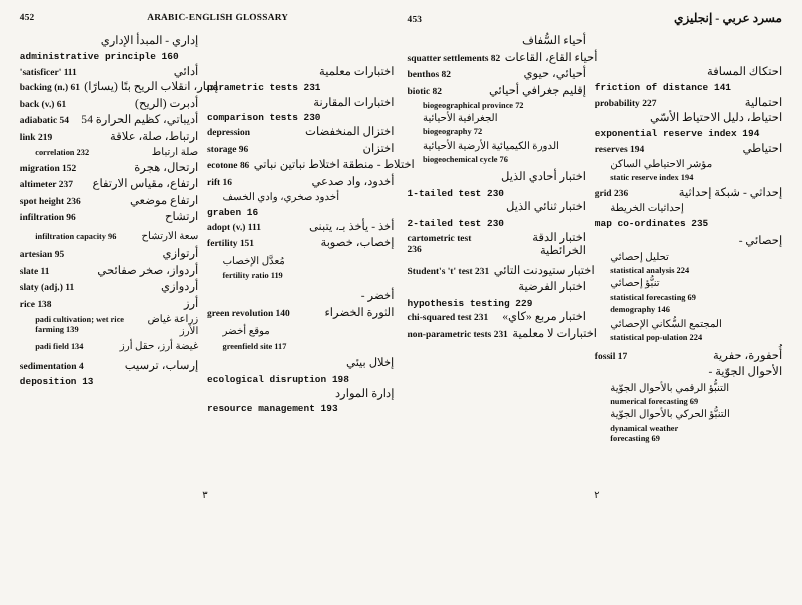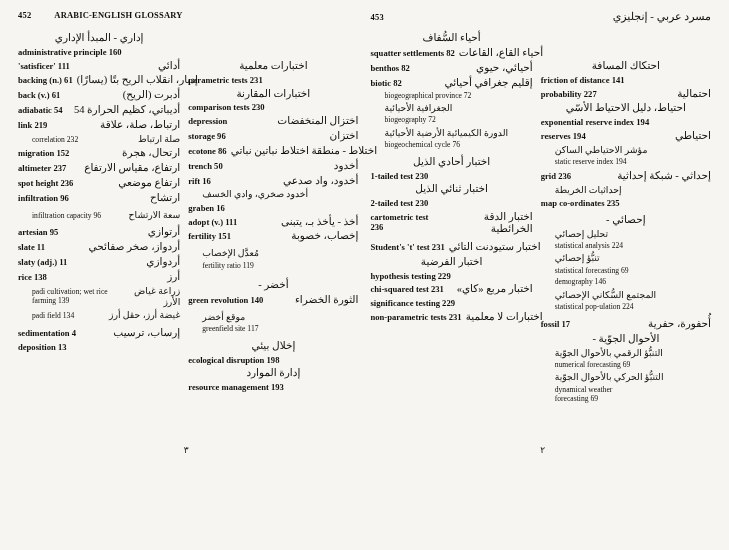--- a/index.html
+++ b/index.html
@@ -43,21 +43,21 @@
     align-items: baseline;
     font-size: 8.5px;
     font-weight: bold;
     letter-spacing: 0.2px;
     height: 16px;
     margin-bottom: 6px;
   }
   .hdr.left-hdr { justify-content: space-between; }
   .hdr .run-head-ar {
     font-size: 11px;
-    font-weight: normal;
+    font-weight: bold;
     direction: rtl;
     margin-left: 44px;
   }
   .hdr.right-hdr { justify-content: space-between; }
 
   .cols {
     display: flex;
     flex: 1 1 auto;
     min-height: 0;
   }
@@ -86,33 +86,33 @@
     font-size: 10.5px;
     direction: rtl;
     text-align: right;
     white-space: nowrap;
   }
   .entry.sub {
     margin-left: 14px;
     margin-bottom: 2.5px;
   }
   .entry.sub .en {
-    font-weight: normal;
+    font-weight: bold;
     font-size: 7.6px;
     white-space: normal;
     max-width: 92px;
   }
   .entry.sub .ar {
     font-size: 9.3px;
     white-space: normal;
   }
   .entry.tall .en { white-space: normal; max-width: 86px; }
   .entry.tall .ar { white-space: normal; }
-  .entry.arabic-only { justify-content: center; }
-  .entry.en-only { justify-content: flex-start; }
+  .entry.arabic-only { justify-content: flex-end; }
+  .entry.en-only { justify-content: flex-start; font-family: Liberation Mono, monospace; }
   .gap { height: 6px; }
   .gap.sm { height: 3px; }
 
   .footer {
     display: flex;
     height: 16px;
     align-items: flex-end;
     font-size: 9px;
   }
   .footer .f-left, .footer .f-right {
@@ -122,21 +122,21 @@
 </style>
 </head>
 <body>
 
 <div class="page">
   <div class="spread">
 
     <div class="leaf left">
       <div class="hdr left-hdr">
         <span>452</span>
-        <span style="margin-left:23px;flex:1 1 auto;">ARABIC-ENGLISH GLOSSARY</span>
+        <span style="margin-left:6px;flex:1 1 auto;text-align:center;">ARABIC-ENGLISH GLOSSARY</span>
       </div>
       <div class="cols">
 
         <div class="col">
           <div class="entry arabic-only">
             <span class="ar">إداري - المبدأ الإداري</span>
           </div>
           <div class="entry en-only">
             <span class="en">administrative principle 160</span>
           </div>
@@ -237,24 +237,20 @@
             <span class="en">depression</span>
             <span class="ar">اختزال المنخفضات</span>
           </div>
           <div class="entry">
             <span class="en">storage 96</span>
             <span class="ar">اختزان</span>
           </div>
           <div class="entry">
             <span class="en">ecotone 86</span>
             <span class="ar">اختلاط - منطقة اختلاط نباتين نباتي</span>
-          </div>
-          <div class="entry">
-            <span class="en">trench 50</span>
-            <span class="ar">أخدود</span>
           </div>
           <div class="entry">
             <span class="en">rift 16</span>
             <span class="ar">أخدود، واد صدعي</span>
           </div>
           <div class="entry sub">
             <span class="ar">أخدود صخري، وادي الخسف</span>
           </div>
           <div class="entry en-only">
             <span class="en">graben 16</span>
@@ -370,23 +366,20 @@
           <div class="entry arabic-only">
             <span class="ar">اختبار الفرضية</span>
           </div>
           <div class="entry en-only">
             <span class="en">hypothesis testing 229</span>
           </div>
           <div class="entry">
             <span class="en">chi-squared test 231</span>
             <span class="ar">اختبار مربع «كاي»</span>
           </div>
-          <div class="entry en-only">
-            <span class="en">significance testing 229</span>
-          </div>
           <div class="entry">
             <span class="en">non-parametric tests 231</span>
             <span class="ar">اختبارات لا معلمية</span>
           </div>
         </div>
 
         <div class="col">
           <div class="entry arabic-only">
             <span class="ar">احتكاك المسافة</span>
           </div>

